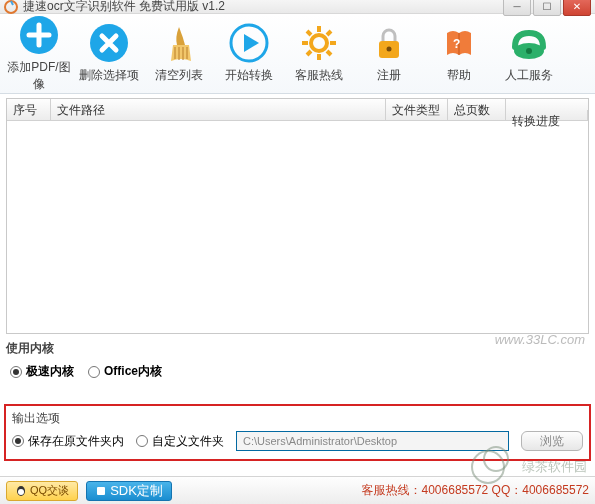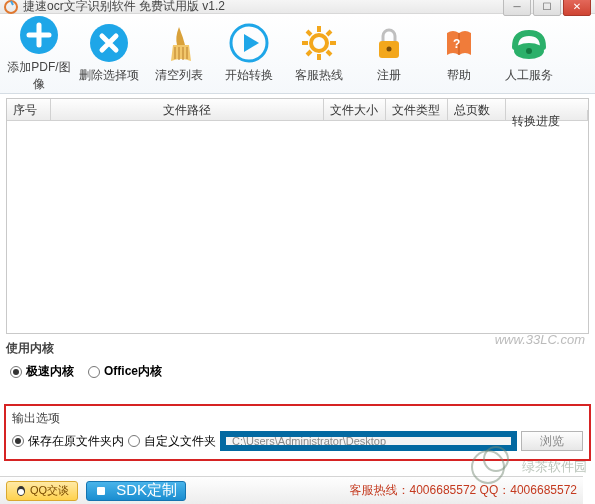--- a/index.html
+++ b/index.html
@@ -11,39 +11,39 @@
 .win-btn { width: 28px; height: 18px; background: linear-gradient(#f2f2f2,#dedede); border: 1px solid #bcbcbc; border-radius: 2px; display: flex; align-items: center; justify-content: center; font-size: 10px; color: #555; }
 .win-btn.close { background: linear-gradient(#e46a5c,#cf4433); color: #fff; border-color: #a9382b; }
 .toolbar { height: 80px; background: linear-gradient(#ffffff,#f5f8fb); border-bottom: 1px solid #d5dde4; display: flex; align-items: center; padding: 4px 6px; gap: 4px; }
 .tool-item { width: 66px; text-align: center; cursor: pointer; display: flex; flex-direction: column; align-items: center; gap: 4px; }
 .tool-icon { width: 40px; height: 40px; border-radius: 50%; display: flex; align-items: center; justify-content: center; }
 .tool-label { color: #444; }
 .table-wrap { margin: 4px 6px 0 6px; border: 1px solid #c9c9c9; height: 236px; background: #fff; }
 .table-header { height: 22px; background: linear-gradient(#fefefe,#ececec); border-bottom: 1px solid #d1d1d1; display: flex; }
 .table-header div { border-right: 1px solid #d1d1d1; padding: 3px 6px; color: #333; font-size: 12px; }
 .col-seq { width: 44px; }
-.col-path { flex: 1; text-align: center; }
+.col-path { flex: 1; }
 .col-size { width: 62px; }
 .col-type { width: 62px; }
 .col-pages { width: 58px; }
 .col-progress { width: 82px; margin-top: 11px; }
 .table-body { height: 212px; background: #fff; }
 .section { margin: 6px 6px 0 6px; font-weight: bold; }
 .section-label { color: #444; margin-bottom: 4px; }
 .kernel-row { display: flex; align-items: center; gap: 14px; padding: 2px 4px; }
 .radio-item { display: flex; align-items: center; gap: 4px; cursor: pointer; }
 .radio-dot { width: 12px; height: 12px; border-radius: 50%; border: 1px solid #777; display: inline-flex; align-items: center; justify-content: center; background: #fff; }
 .radio-dot.on::after { content: ""; width: 6px; height: 6px; background: #333; border-radius: 50%; }
 .output-box { margin: 22px 4px 0 4px; border: 2px solid #d62323; padding: 4px 6px 8px 6px; }
-.output-row { display: flex; align-items: center; gap: 4px; margin-top: 4px; }
-.path-input { flex: 1; height: 20px; border: 6px solid #0369a1; background: #f4f4f4; color: #888; padding: 0 6px; font-size: 11px; }
-.browse-btn { width: 62px; height: 20px; background: linear-gradient(#fdfdfd,#e7e7e7); border: 1px solid #b5b5b5; border-radius: 0; font-size: 12px; color: #888; cursor: pointer; }
-.footer { position: absolute; bottom: 0; left: 0; right: 12px; height: 28px; background: linear-gradient(#fefefe,#ededed); border-top: 1px solid #d4d4d4; display: flex; align-items: center; padding: 0 6px; gap: 8px; }
+.output-row { display: flex; align-items: center; gap: 12px; margin-top: 4px; }
+.path-input { flex: 1; height: 20px; border: 1px solid #0369a1; background: #f4f4f4; color: #888; padding: 0 6px; font-size: 11px; }
+.browse-btn { width: 62px; height: 20px; background: linear-gradient(#fdfdfd,#e7e7e7); border: 1px solid #b5b5b5; border-radius: 6px; font-size: 12px; color: #888; cursor: pointer; }
+.footer { position: absolute; bottom: 0; left: 0; right: 0; height: 28px; background: linear-gradient(#fefefe,#ededed); border-top: 1px solid #d4d4d4; display: flex; align-items: center; padding: 0 6px; gap: 8px; }
 .qq-btn { height: 20px; background: linear-gradient(#ffe9a5,#ffd24d); border: 1px solid #d9a82e; border-radius: 3px; padding: 0 8px; display: flex; align-items: center; font-size: 11px; color: #7a4a00; gap: 3px; }
-.sdk-btn { height: 20px; background: linear-gradient(#49b4ea,#1a8dd0); border: 1px solid #1474b0; border-radius: 3px; padding: 0 8px; display: flex; align-items: center; font-size: 15px; color: #fff; gap: 9px; }
+.sdk-btn { height: 20px; background: linear-gradient(#49b4ea,#1a8dd0); border: 1px solid #1474b0; border-radius: 3px; padding: 0 8px; display: flex; align-items: center; font-size: 13px; color: #fff; gap: 3px; }
 .hotline { margin-left: auto; color: #c43a1f; font-size: 12px; }
 .watermark { position: absolute; right: 8px; bottom: 20px; color: rgba(120,140,120,.5); font-size: 13px; display: flex; align-items: center; gap: 17px; pointer-events: none; }
 .wm-logo { width: 34px; height: 34px; border: 2px solid rgba(120,140,120,.5); border-radius: 50%; position: relative; }
 .wm-logo::after { content: ""; position: absolute; width: 22px; height: 22px; border: 2px solid rgba(120,140,120,.5); border-radius: 50%; top: -6px; right: -6px; }
 .url-mark { position: absolute; right: 10px; top: 332px; color: rgba(150,150,150,.65); font-style: italic; font-size: 13px; pointer-events: none; }
 svg { display: block; }
 </style>
 </head>
 <body>
 
@@ -140,21 +140,20 @@
         </svg>
     </span>
     <span class="tool-label">人工服务</span>
   </div>
 </div>
 
 <div class="table-wrap">
   <div class="table-header">
     <div class="col-seq">序号</div>
     <div class="col-path">文件路径</div>
-    <div class="col-size">文件大小</div>
     <div class="col-type">文件类型</div>
     <div class="col-pages">总页数</div>
     <div class="col-progress">转换进度</div>
   </div>
   <div class="table-body"></div>
 </div>
 
 <div class="section">
   <div class="section-label">使用内核</div>
   <div class="kernel-row">

